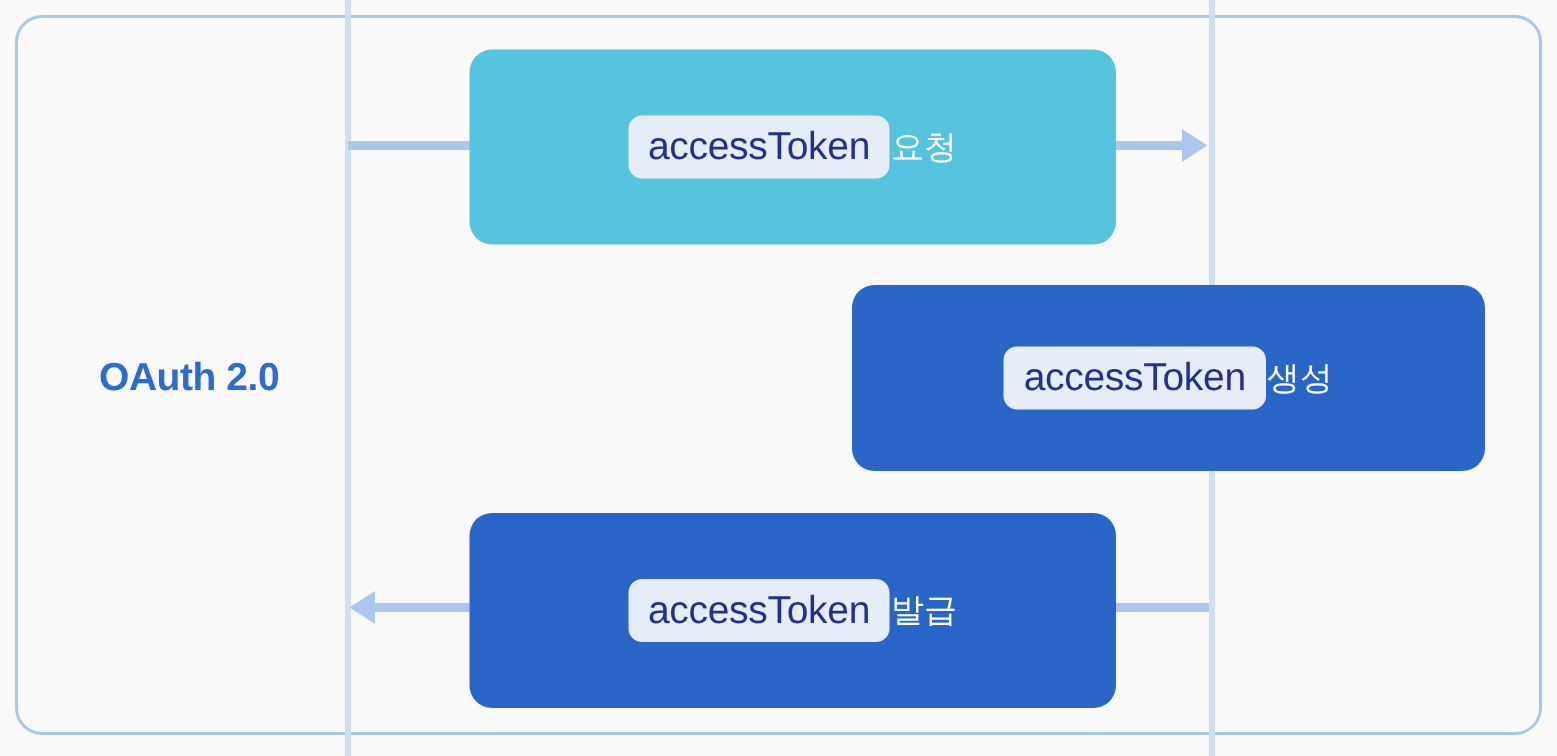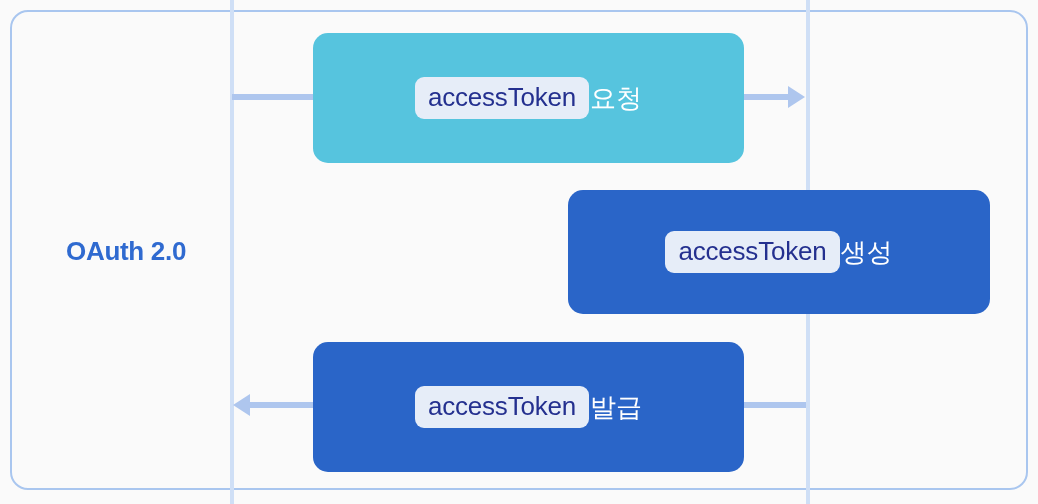--- a/index.html
+++ b/index.html
@@ -87,21 +87,21 @@
     color: #24308f;
     border-radius: 9px;
     padding: 7px 13px 9px 13px;
     font-size: 26px;
     line-height: 1;
     letter-spacing: -0.2px;
     font-family: "Liberation Sans", "DejaVu Sans", sans-serif;
   }
   .msg-label {
     color: #ffffff;
-    font-size: 26px;
+    font-size: 22px;
     line-height: 1;
     font-family: "Liberation Sans", "DejaVu Sans", sans-serif;
     text-align: right;
   }
 
   
   #box-request {
     left: 313px; top: 33px; width: 431px; height: 130px;
     background: #56c4de;
   }

